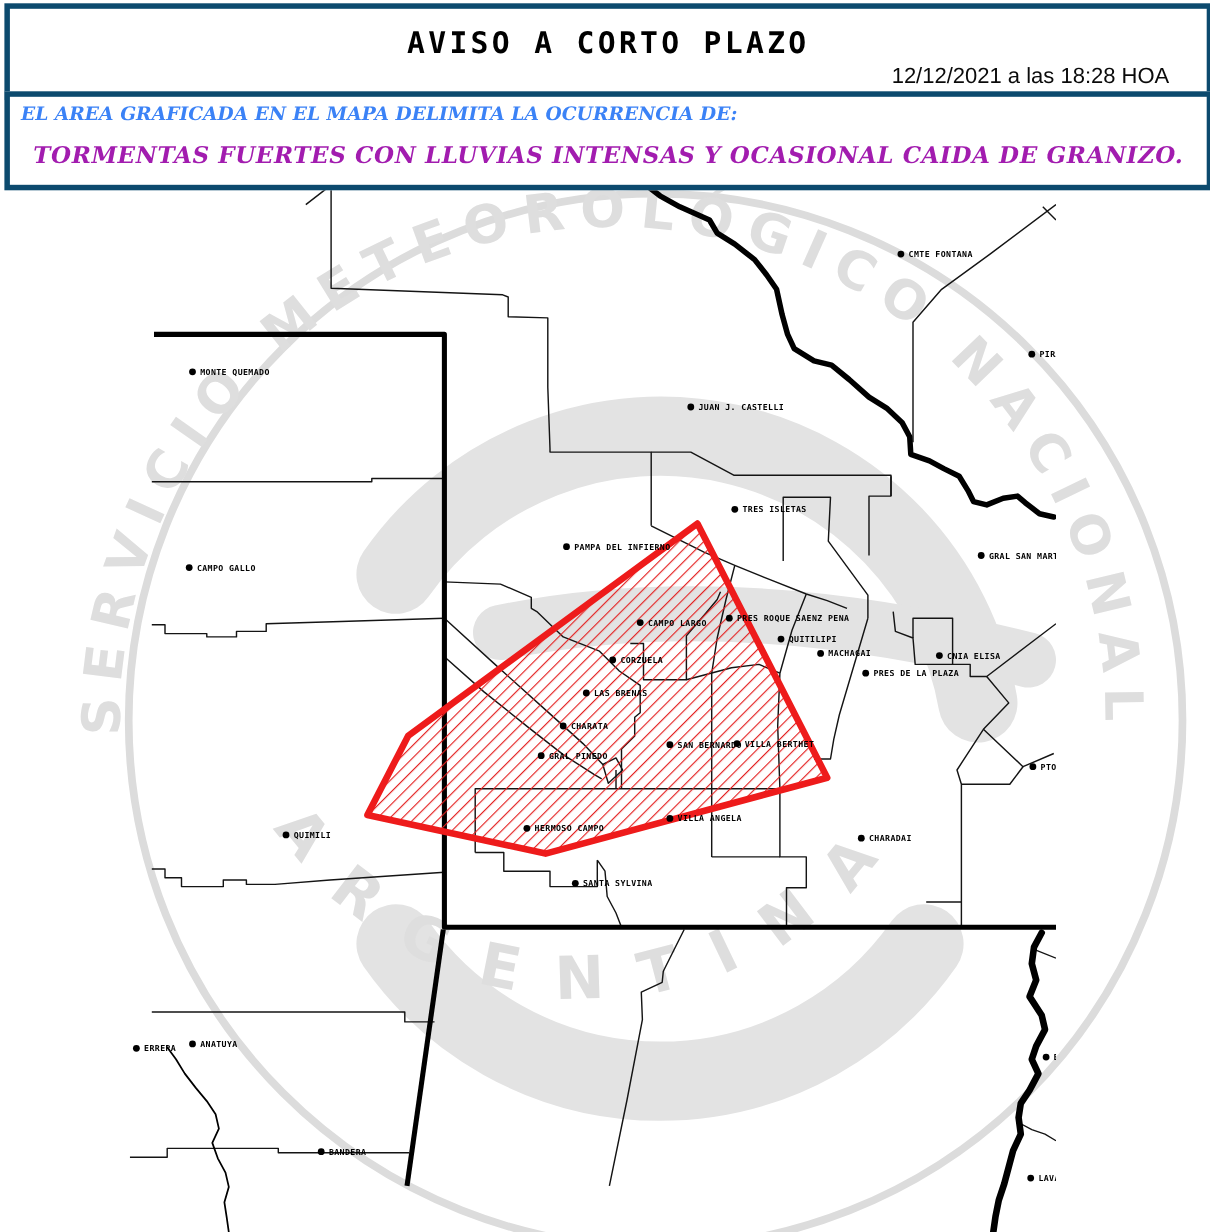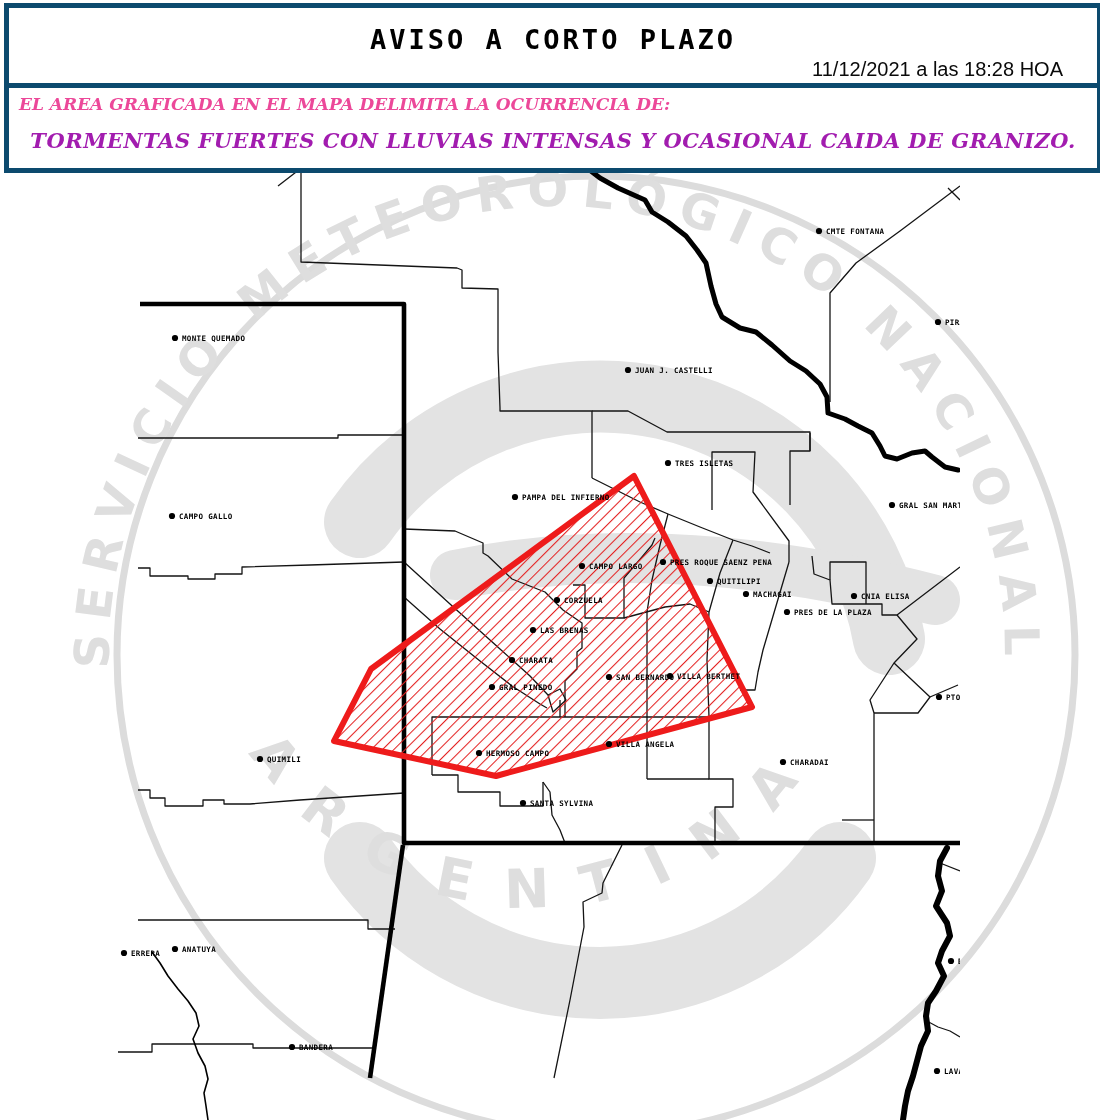--- a/index.html
+++ b/index.html
@@ -8,21 +8,21 @@
   #map-svg{position:absolute;left:0;top:0;z-index:1;}
   .hdr-box{position:absolute;left:4px;width:1088px;border:5px solid #0c4a6e;background:#ffffff;z-index:5;box-sizing:content-box;}
   #box-title{top:3px;height:78px;}
   #box-warning{top:83px;height:80px;}
   #title{position:absolute;left:0;right:0;top:16px;text-align:center;
          font-family:"DejaVu Sans Mono","Liberation Mono",monospace;
          font-size:27px;font-weight:bold;letter-spacing:3px;color:#000;white-space:nowrap;}
   #datetime{position:absolute;right:34px;top:50px;font-family:"Liberation Sans",sans-serif;
          font-size:20px;color:#0a0a0a;white-space:nowrap;}
   #notice{position:absolute;left:10px;top:6px;font-family:"DejaVu Serif","Liberation Serif",serif;
-         font-style:italic;font-weight:bold;font-size:17px;color:#ec4899;white-space:nowrap;}
+         font-style:italic;font-weight:bold;font-size:17px;color:#3b82f6;white-space:nowrap;}
   #warning{position:absolute;left:0;right:0;top:40px;text-align:center;
          font-family:"DejaVu Serif","Liberation Serif",serif;font-style:italic;font-weight:bold;
          font-size:21px;color:#a21caf;letter-spacing:.5px;white-space:nowrap;}
   .city-label{font-family:"DejaVu Sans Mono","Liberation Mono",monospace;
          font-size:7.5px;font-weight:bold;letter-spacing:.35px;fill:#000;}
   .wm-top{font-family:"DejaVu Sans","Liberation Sans",sans-serif;font-weight:bold;
          font-size:48px;letter-spacing:13px;fill:#dedede;}
   .wm-bottom{font-family:"DejaVu Sans","Liberation Sans",sans-serif;font-weight:bold;
          font-size:54px;letter-spacing:36px;fill:#dedede;}
 </style>
@@ -215,21 +215,21 @@
         </g>
         <g>
           <circle cx="937" cy="1071" r="3.1" fill="#000000"></circle>
           <text x="944" y="1073.8" class="city-label">LAVA</text>
         </g>
       </g>
     </svg>
 
   <div class="hdr-box" id="box-title">
     <div id="title">AVISO A CORTO PLAZO</div>
-    <div id="datetime">11/12/2021 a las 18:28 HOA</div>
+    <div id="datetime">12/12/2021 a las 18:28 HOA</div>
   </div>
 
   <div class="hdr-box" id="box-warning">
     <div id="notice">EL AREA GRAFICADA EN EL MAPA DELIMITA LA OCURRENCIA DE:</div>
     <div id="warning">TORMENTAS FUERTES CON LLUVIAS INTENSAS Y OCASIONAL CAIDA DE GRANIZO.</div>
   </div>
 
 </div>
 
 </body></html>

